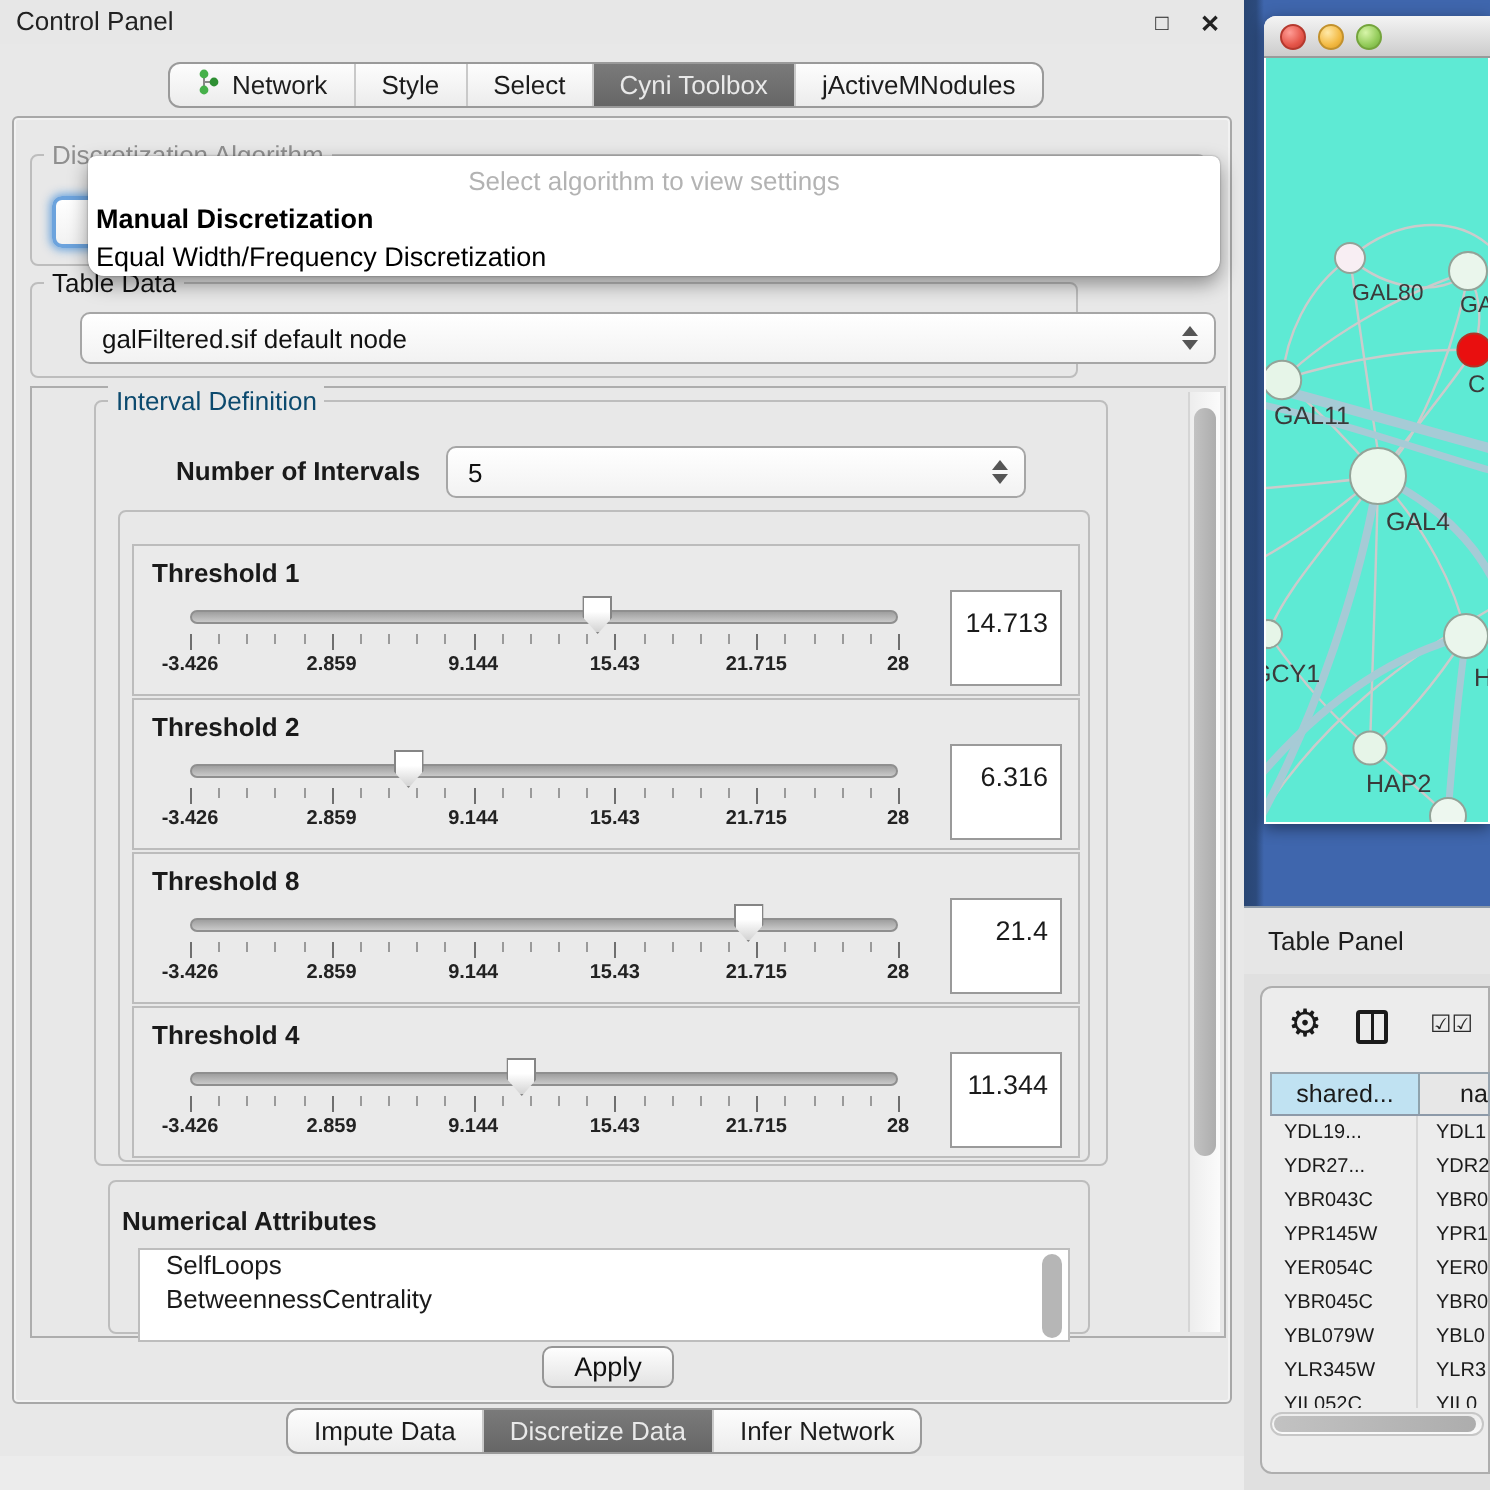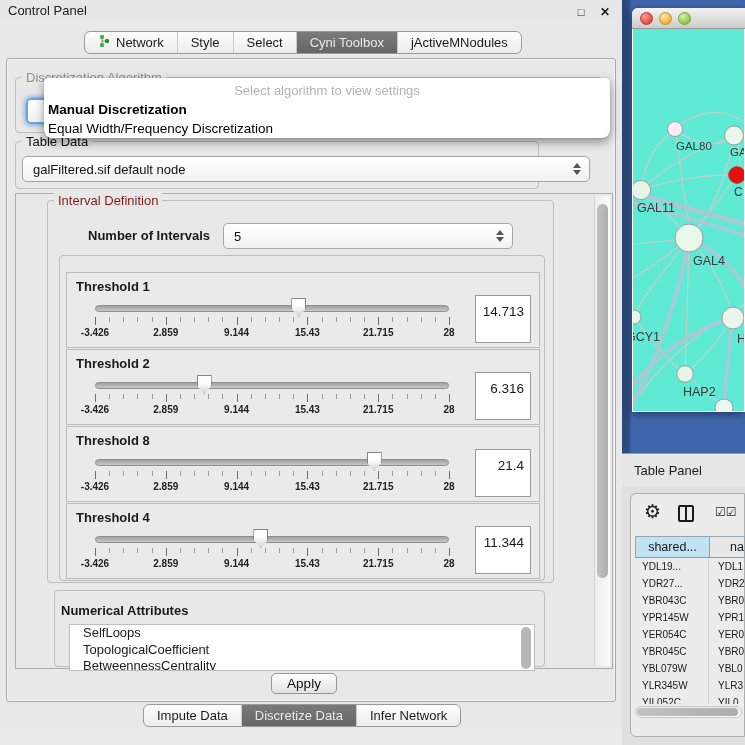--- a/index.html
+++ b/index.html
@@ -26,21 +26,21 @@
   .tab.sel { background:linear-gradient(#7a7a7a,#666666); color:#e9e9e9; }
 
   .outer { left:6px; top:58px; width:610px; height:644px; background:#e8e8e8;
            border:1px solid #a8a8a8; border-radius:3px;
            box-shadow:inset 0 0 0 1px #f2f2f2; }
 
   .group { position:absolute; border:1px solid #bdbdbd; border-radius:4px; }
   .legend { position:absolute; top:-8px; left:6px; background:#e8e8e8; padding:0 4px;
             font-size:13px; line-height:15px; }
   .legend.gray  { color:#8f8f8f; }
-  .legend.green { color:#7f1d1d; }
+  .legend.green { color:#0c4a6e; }
   .legend.blue  { color:#2424cd; }
   .legend.black { color:#111; }
 
   .combo { position:absolute; background:linear-gradient(#ffffff,#f2f2f2);
            border:1px solid #a6a6a6; border-radius:5px; display:flex; align-items:center;
            padding-left:10px; font-size:13px; color:#111; }
   .spinner { position:absolute; right:8px; top:50%; transform:translateY(-50%);
              display:flex; flex-direction:column; gap:2px; }
   .spinner i { width:0; height:0; border-left:4px solid transparent; border-right:4px solid transparent; }
   .spinner .up { border-bottom:5px solid #555; }
@@ -177,21 +177,21 @@
   </div>
 
   <div class="popup" style="left:8px;top:19px;width:566px;height:60px;margin-left:29px;" id="algo-popup">
     <div class="hint">Select algorithm to view settings</div>
   <div class="opt b">Manual Discretization</div>
       <div class="opt">Equal Width/Frequency Discretization</div>
     </div>
 
   <div class="group" style="left:8px;top:82px;width:524px;height:48px;">
     <span class="legend black">Table Data</span>
-    <div class="combo" style="left:6px;top:14px;width:568px;height:26px;">
+    <div class="combo" style="left:24px;top:14px;width:568px;height:26px;">
       <span>galFiltered.sif default node</span>
       <span class="spinner">
           <i class="up"></i>
           <i class="dn"></i>
         </span>
     </div>
   </div>
 
   <div class="scrollpanel">
 
@@ -389,21 +389,20 @@
           </div>
       </div>
     </div>
 
     <div class="group" style="left:38px;top:396px;width:491px;height:77px;">
       <span class="legend blue">Attributes to discretize</span>
       <span class="abs" style="left:6px;top:12px;font-weight:bold;">Numerical Attributes</span>
       <div class="attr-list" id="attr-list">
         <div class="attr-sb"></div>
       <div class="attr-item">SelfLoops</div>
-          <div class="attr-item">TopologicalCoefficient</div>
           <div class="attr-item">BetweennessCentrality</div>
         </div>
     </div>
 
     <div class="vsb">
       <div class="thumb"></div>
     </div>
   </div>
 
   <div class="applybtn">Apply</div>

